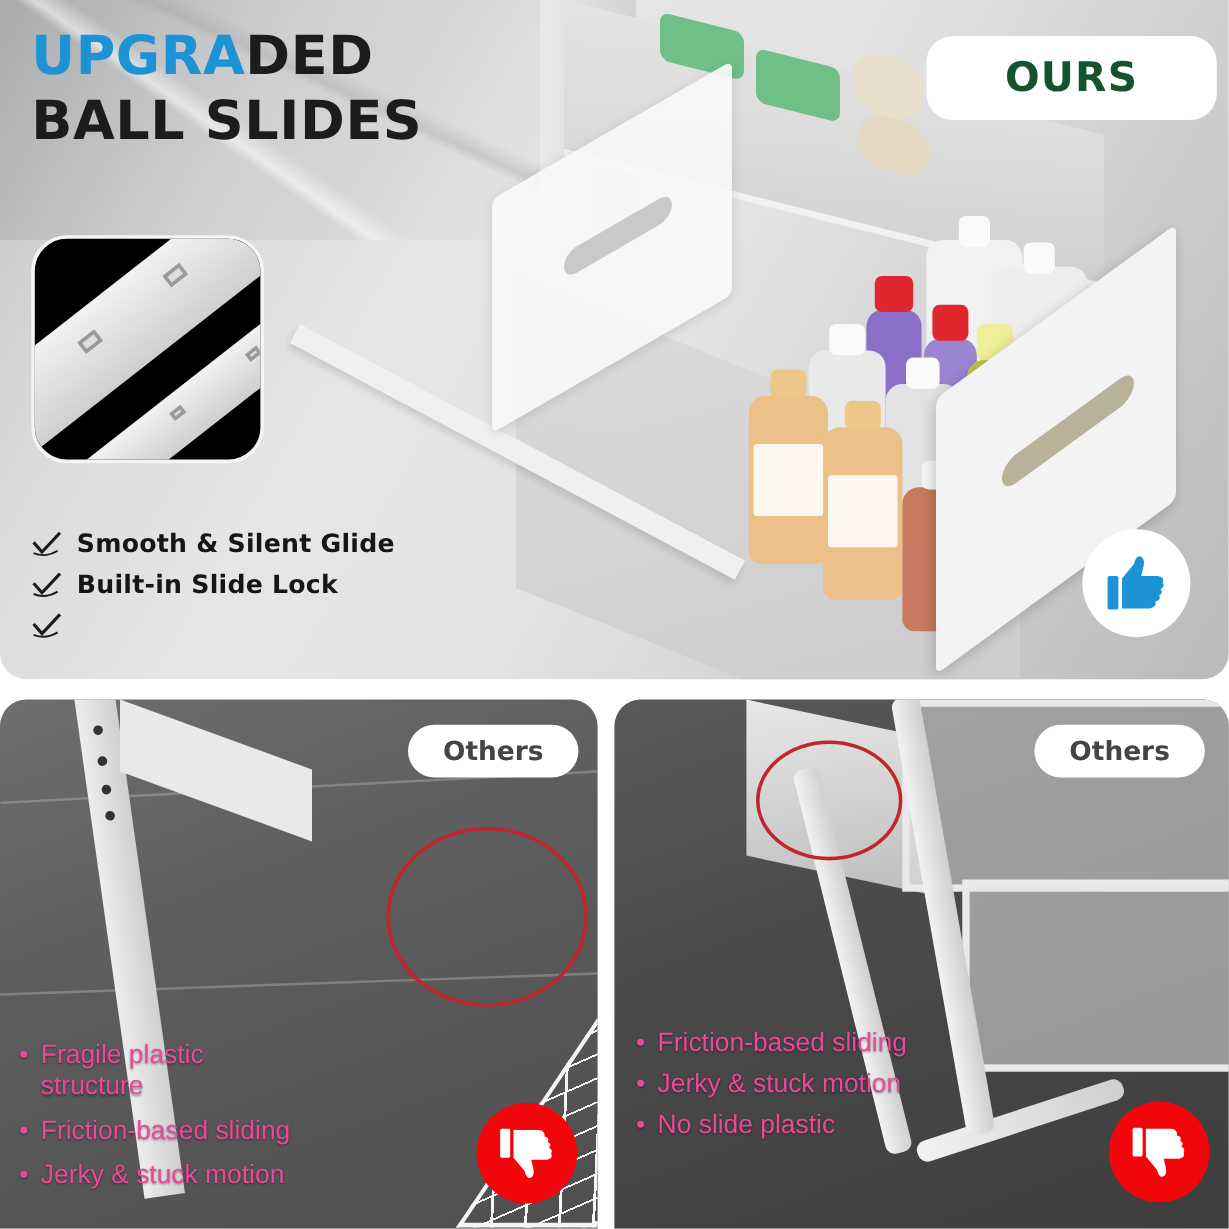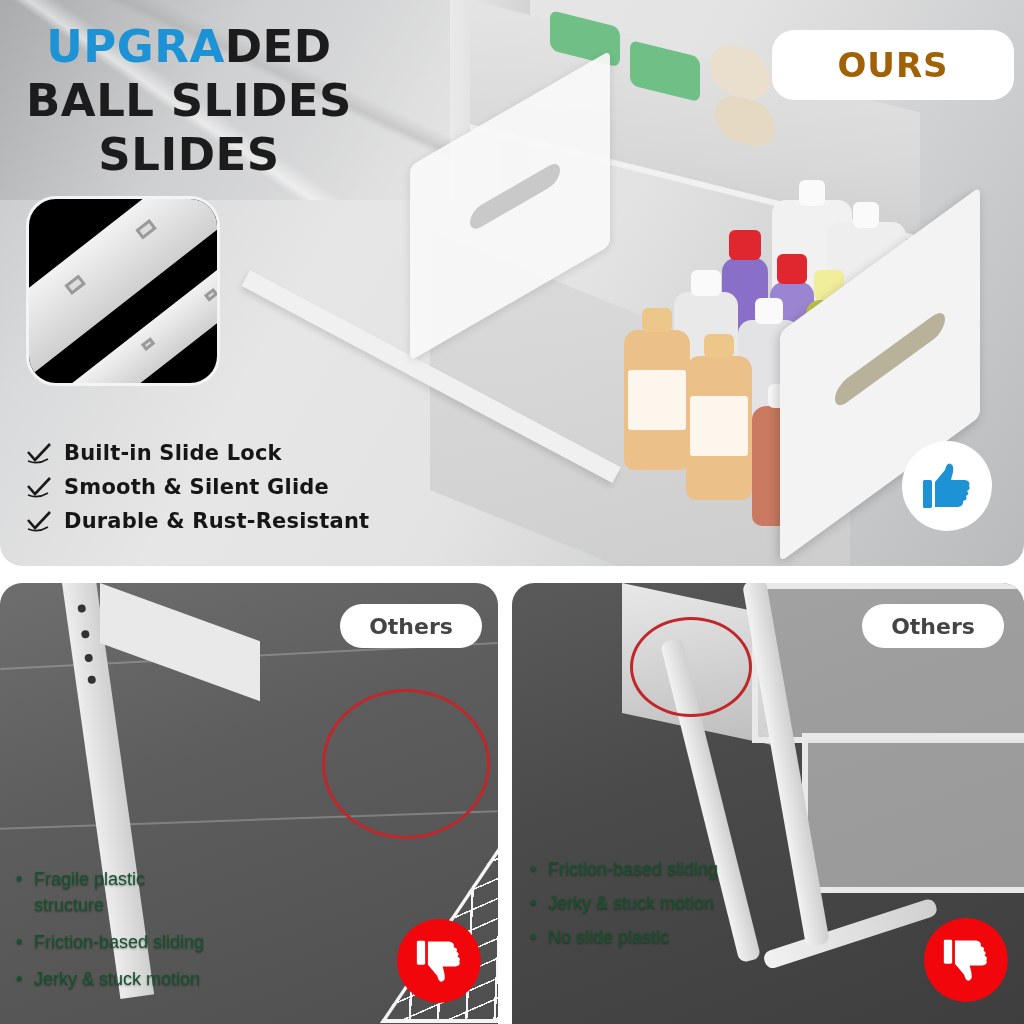--- a/index.html
+++ b/index.html
@@ -1,19 +1,19 @@
 <!DOCTYPE html>
 <html><head>
 <meta charset="utf-8">
 <style>
   * { box-sizing: border-box; margin: 0; padding: 0; }
   html, body { width: 1024px; height: 1024px; background: #ffffff; overflow: hidden; }
   body { position: relative; font-family: "DejaVu Sans", sans-serif; }
 
-  .panel { position: absolute; overflow: hidden; border-radius: 22px; text-align: center; }
+  .panel { position: absolute; overflow: hidden; border-radius: 22px; }
   #top-panel { left: 0; top: 0; width: 1024px; height: 566px; border-radius: 0 0 22px 22px;
     background: linear-gradient(120deg, #bfc1c2 0%, #d9dadb 18%, #e6e6e6 35%, #e3e3e3 55%, #cfd0d1 75%, #b9babb 100%); }
   #bl-panel { left: 0; top: 583px; width: 498px; height: 441px; border-radius: 22px 22px 0 0;
     background: linear-gradient(160deg, #6e6e6e 0%, #5d5d5d 40%, #4f4f4f 100%); }
   #br-panel { left: 512px; top: 583px; width: 512px; height: 441px; border-radius: 22px 22px 0 0;
     background: linear-gradient(160deg, #5a5a5a 0%, #4a4a4a 40%, #3e3e3e 100%); }
 
   
   .marble { position: absolute; left: 0; top: 0; width: 460px; height: 200px;
     background:
@@ -57,21 +57,21 @@
     border-radius: 6px; transform: skewY(-36deg); transform-origin: left bottom; box-shadow: -2px 2px 10px rgba(0,0,0,.2); }
   .front-panel .handle { position: absolute; left: 55px; top: 95px; width: 110px; height: 24px; border-radius: 12px; background: #b8b29a; }
 
   .bottle { position: absolute; border-radius: 14px 14px 10px 10px; }
   .bottle .cap { position: absolute; left: 50%; transform: translateX(-50%); border-radius: 6px; }
   .bottle .label { position: absolute; left: 6%; width: 88%; background: rgba(255,255,255,.85); border-radius: 3px; }
 
   
   .badge { position: absolute; background: #ffffff; border-radius: 22px; display: flex; align-items: center; justify-content: center;
     font-family: "DejaVu Sans", sans-serif; font-weight: 900; }
-  #ours-badge { left: 772px; top: 30px; width: 242px; height: 70px; font-size: 34px; color: #a16207; letter-spacing: 1px; }
+  #ours-badge { left: 772px; top: 30px; width: 242px; height: 70px; font-size: 34px; color: #14532d; letter-spacing: 1px; }
   .others-badge { width: 142px; height: 44px; font-size: 22px; color: #444444; border-radius: 22px; }
   #others-badge-1 { left: 340px; top: 604px; }
   #others-badge-2 { left: 862px; top: 604px; }
 
   .icon-circle { position: absolute; border-radius: 50%; display: flex; align-items: center; justify-content: center; }
   #thumbs-up { left: 902px; top: 441px; width: 90px; height: 90px; background: #ffffff; }
   #thumbs-down-1 { left: 397px; top: 919px; width: 84px; height: 84px; background: #f0060b; }
   #thumbs-down-2 { left: 924px; top: 918px; width: 84px; height: 84px; background: #f0060b; }
 
   
@@ -89,21 +89,21 @@
   .basket-rim { position: absolute; border: 4px solid #f5f5f5; }
   .red-ring { position: absolute; border: 3px solid #c0262a; border-radius: 50%; }
 
   
   .box-corner { position: absolute; left: 110px; top: 0; width: 150px; height: 130px; background: linear-gradient(160deg,#e8e8e8,#bdbdbd);
     transform: skewY(12deg); transform-origin: left top; }
   .bar { position: absolute; background: linear-gradient(90deg,#f2f2f2,#cfcfcf); border-radius: 8px; transform-origin: left top; }
   .frame-right { position: absolute; left: 230px; top: 0; width: 290px; height: 420px; }
   .frame-right .pane { position: absolute; background: rgba(225,225,225,.55); border: 6px solid #e9e9e9; }
 
-  .cons { position: absolute; font-family: "Liberation Sans", sans-serif; color: #14532d; font-size: 18px;
+  .cons { position: absolute; font-family: "Liberation Sans", sans-serif; color: #ec4899; font-size: 22px;
     text-shadow: 0 1px 2px rgba(0,0,0,.45); }
   .cons li { list-style: none; position: relative; padding-left: 18px; line-height: 26px; }
   .cons li::before { content: "•"; position: absolute; left: 0; top: 0; }
   .cons li.gap { margin-top: 11px; }
   #cons-left { left: 16px; top: 866px; }
   #cons-right { left: 530px; top: 856px; }
   #cons-right li { margin-bottom: 8px; }
 </style>
 </head>
 <body>
@@ -167,55 +167,53 @@
       <div class="cap" style="top:-24px;width:22px;height:24px;background:#f6f6f6;"></div>
     </div>
 
   <div class="front-panel">
       <div class="handle"></div>
     </div>
 
   <h1 class="headline">
     <span class="l1"><span class="blue">UPGRA</span><span>DED</span></span>
     <span class="l1">BALL SLIDES</span>
-    <span class="l1">SLIDES</span>
   </h1>
 
   <div class="slide-thumb">
     <div class="rail r1">
       <div class="hole" style="left:80px;top:20px;"></div>
       <div class="hole" style="left:170px;top:20px;"></div>
     </div>
     <div class="rail r2">
       <div class="hole" style="left:120px;top:12px;width:12px;height:8px;"></div>
       <div class="hole" style="left:200px;top:12px;width:12px;height:8px;"></div>
     </div>
   </div>
 
   <div class="features">
     <div class="feature">
       <svg class="check" viewBox="0 0 26 22">
           <path d="M2 10 L9 18 L24 2" fill="none" stroke="#1a1a1a" stroke-width="2.6"></path>
           <path d="M2 19 Q12 23 22 17" fill="none" stroke="#1a1a1a" stroke-width="1.6"></path>
         </svg>
-      <span class="txt">Built-in Slide Lock</span>
+      <span class="txt">Smooth &amp; Silent Glide</span>
     </div>
     <div class="feature">
       <svg class="check" viewBox="0 0 26 22">
           <path d="M2 10 L9 18 L24 2" fill="none" stroke="#1a1a1a" stroke-width="2.6"></path>
           <path d="M2 19 Q12 23 22 17" fill="none" stroke="#1a1a1a" stroke-width="1.6"></path>
         </svg>
-      <span class="txt">Smooth &amp; Silent Glide</span>
+      <span class="txt">Built-in Slide Lock</span>
     </div>
     <div class="feature">
       <svg class="check" viewBox="0 0 26 22">
           <path d="M2 10 L9 18 L24 2" fill="none" stroke="#1a1a1a" stroke-width="2.6"></path>
           <path d="M2 19 Q12 23 22 17" fill="none" stroke="#1a1a1a" stroke-width="1.6"></path>
         </svg>
-      <span class="txt">Durable &amp; Rust-Resistant</span>
     </div>
   </div>
 
   <div id="ours-badge" class="badge">OURS</div>
 
   <div id="thumbs-up" class="icon-circle">
     <svg width="52" height="52" viewBox="0 0 52 52">
       <rect x="2" y="20" width="9" height="28" rx="1.5" fill="#1d93d6"></rect>
       <path d="M14 22 L24 10 Q26 2 30 4 Q34 6 31 16 L30 20 L44 20 Q50 21 48 26 Q50 29 46 31 Q49 34 45 36 Q47 40 42 41 Q43 46 37 47 L14 47 Z" fill="#1d93d6"></path>
     </svg>

